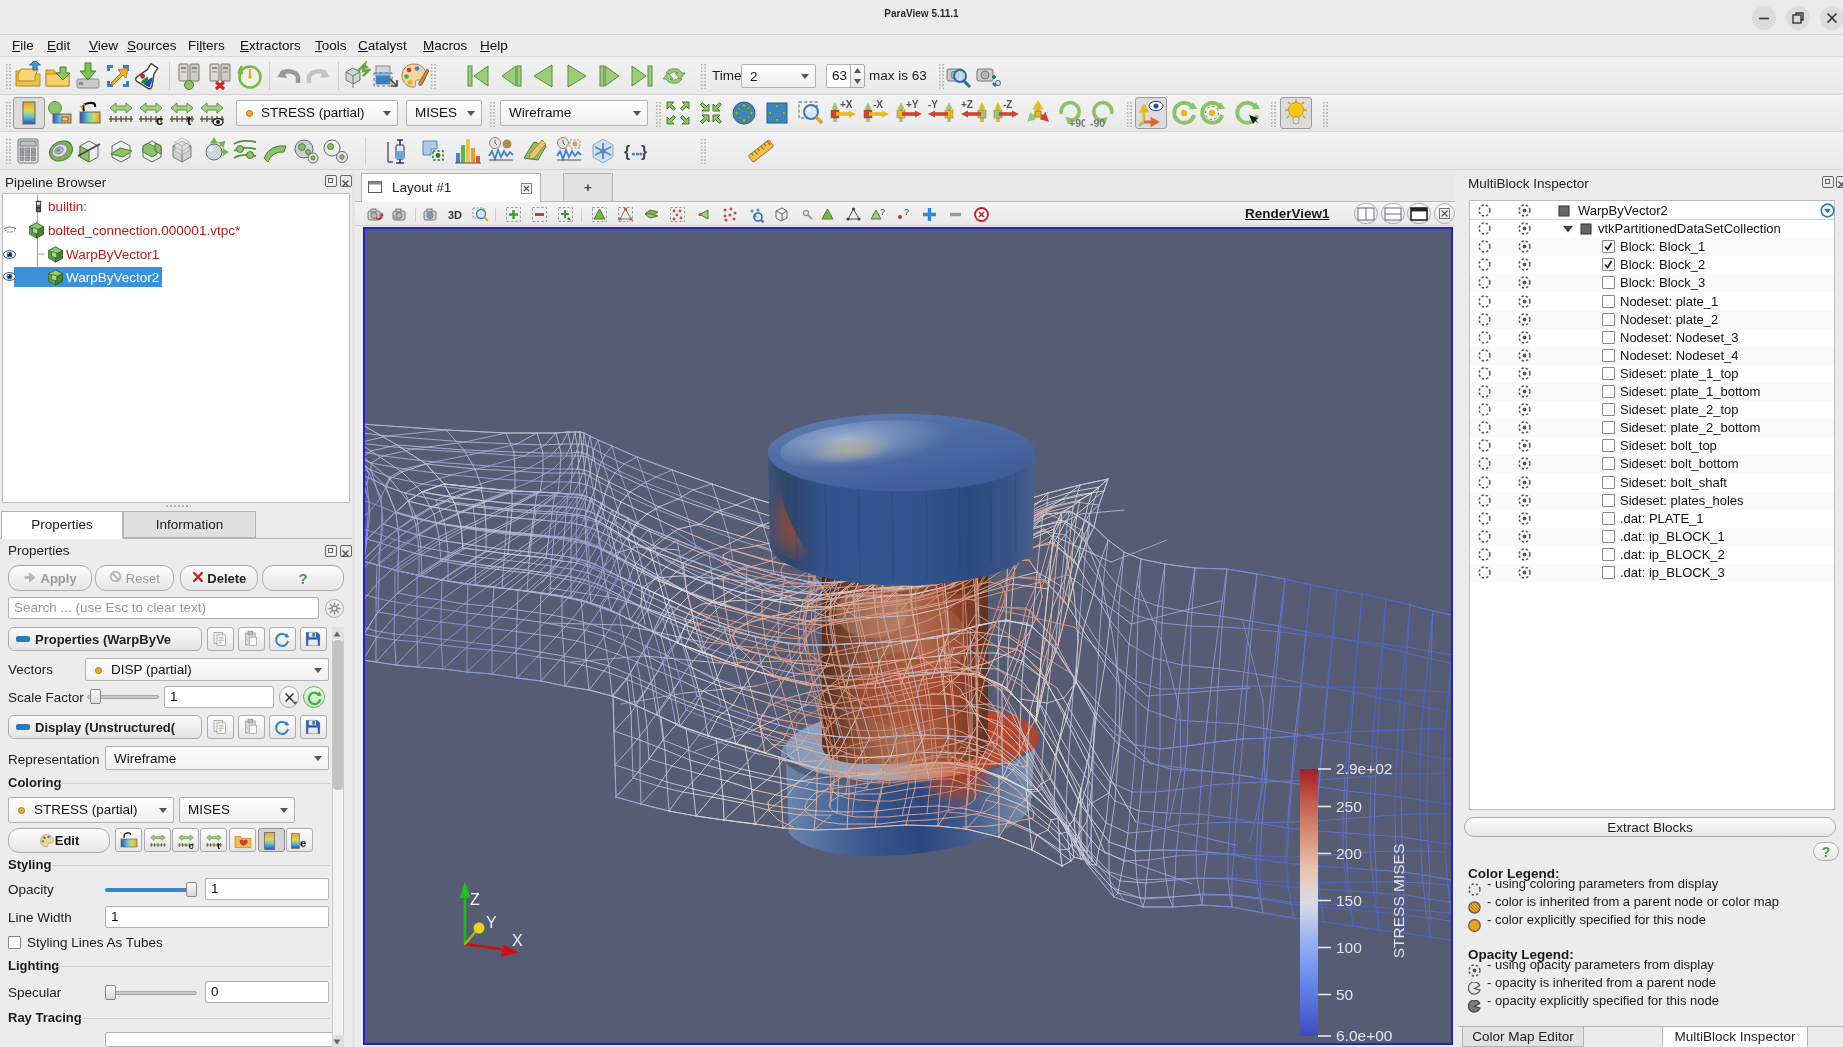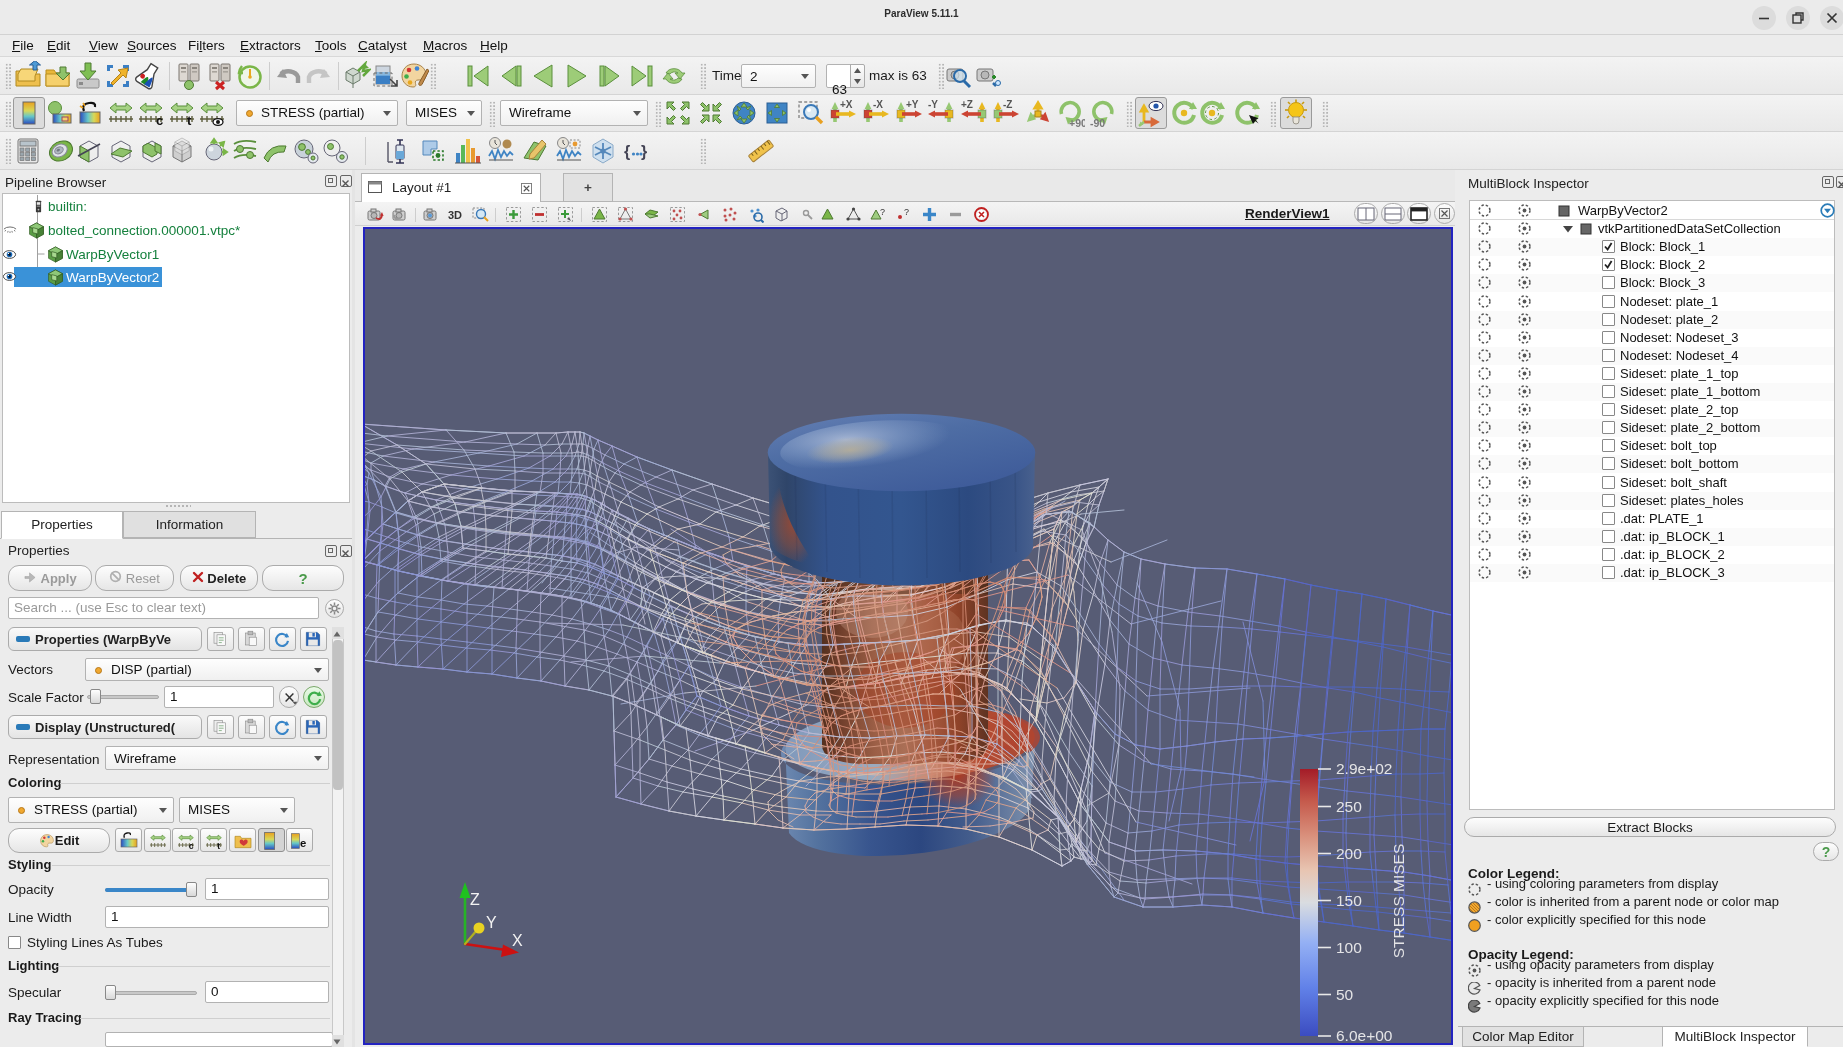--- a/index.html
+++ b/index.html
@@ -17,21 +17,21 @@
 .vsep{position:absolute;width:1px;background:#cdcdcd;}
 .combo{position:absolute;background:linear-gradient(#fefefe,#f0f0f0);border:1px solid #b2b2b2;border-radius:2px;font-size:13.5px;color:#111;}
 .combo .arr{position:absolute;right:6px;top:50%;margin-top:-2px;width:0;height:0;border-left:4.5px solid transparent;border-right:4.5px solid transparent;border-top:5px solid #555;}
 .combo .txt{position:absolute;left:8px;top:4px;white-space:nowrap;overflow:hidden;}
 .dot{position:absolute;width:7px;height:7px;border-radius:4px;background:#f0a830;border:1px solid #b87818;}
 .pressed{background:#dcdcdc;border:1px solid #9a9a9a;border-radius:3px;}
 .btnface{background:linear-gradient(#fdfdfd,#e6e6e6);border:1px solid #ababab;border-radius:11px;}
 .panel-title{font-size:13.5px;color:#222;}
 .dockbtn{position:absolute;width:12px;height:12px;border:1.4px solid #666;border-radius:2px;background:#ececec;}
 .white{background:#fff;border:1px solid #bcbcbc;}
-.treetxt{font-size:13.5px;color:#15803d;white-space:nowrap;}
+.treetxt{font-size:13.5px;color:#b91c1c;white-space:nowrap;}
 .seltxt{color:#fff;}
 label{font-size:13.5px;}
 .bold{font-weight:bold;}
 .field{position:absolute;background:#fff;border:1px solid #b2b2b2;border-radius:2px;font-size:13.5px;padding-left:5px;color:#111;}
 .slider-track{position:absolute;height:4px;background:#c8c8c8;border-radius:2px;border:1px solid #aaa;}
 .slider-fill{position:absolute;height:4px;background:#3a86c8;border-radius:2px;}
 .slider-h{position:absolute;width:11px;height:15px;background:linear-gradient(#fefefe,#d8d8d8);border:1px solid #888;border-radius:2px;top:-6px;}
 .sechdr{position:absolute;background:linear-gradient(#fafafa,#e4e4e4);border:1px solid #ababab;border-radius:6px;font-weight:bold;font-size:13px;color:#222;overflow:hidden;white-space:nowrap;}
 .mini{position:absolute;width:27px;height:24px;background:linear-gradient(#fdfdfd,#e6e6e6);border:1px solid #ababab;border-radius:3px;}
 .mini svg{position:absolute;left:3px;top:2px;}
@@ -185,21 +185,21 @@
     <div class="ic" style="left:659px;top:4px"><svg width="30" height="30" viewBox="0 0 30 30">
         <path d="M7 12 A 9 8 0 0 1 23 12 h3 l-5 6 -5-6 h3 A 5.5 5 0 0 0 11 13 z" fill="#9dcc78" stroke="#5a8f3c" stroke-width="0.8"></path>
         <path d="M23 18 A 9 8 0 0 1 7 18 h-3 l5-6 5 6 h-3 A 5.5 5 0 0 0 19 17 z" fill="#9dcc78" stroke="#5a8f3c" stroke-width="0.8"></path>
       </svg></div>
     <div class="handle" style="left:700px;top:6px;height:26px"></div>
     <span style="position:absolute;left:712px;top:11px;font-size:13.5px">Time:</span>
     <div class="combo" style="left:741px;top:7px;width:75px;height:24px">
       <span class="txt">2</span>
       <span class="arr"></span>
     </div>
-    <div class="field" style="left:826px;top:7px;width:28px;height:24px;border-radius:2px 0 0 2px;padding-top:17px">63</div>
+    <div class="field" style="left:826px;top:7px;width:28px;height:24px;border-radius:2px 0 0 2px;padding-top:3px">63</div>
     <div style="position:absolute;left:850px;top:7px;width:15px;height:24px;background:linear-gradient(#fdfdfd,#e6e6e6);border:1px solid #ababab;border-radius:0 2px 2px 0"><svg width="13" height="22">
         <path d="M6.5 3 l3.5 5 h-7 z" fill="#555"></path>
         <path d="M6.5 19 l3.5-5 h-7 z" fill="#555"></path>
       </svg></div>
     <span style="position:absolute;left:869px;top:11px;font-size:13.5px">max is 63</span>
     <div class="handle" style="left:938px;top:6px;height:26px"></div>
     <div class="ic" style="left:943px;top:4px"><svg width="30" height="30" viewBox="0 0 30 30">
         <rect x="4" y="8" width="16" height="12" rx="2" fill="#cccccc" stroke="#777"></rect>
         <circle cx="12" cy="14" r="4" fill="#b8b8b8" stroke="#777"></circle>
         <circle cx="17" cy="15" r="6" fill="#cfe2f0" fill-opacity="0.7" stroke="#2a6aa8" stroke-width="2"></circle>

